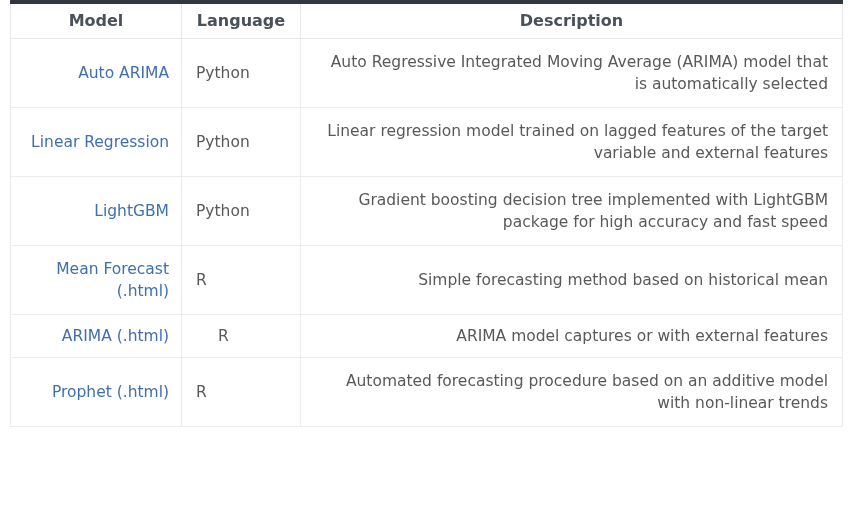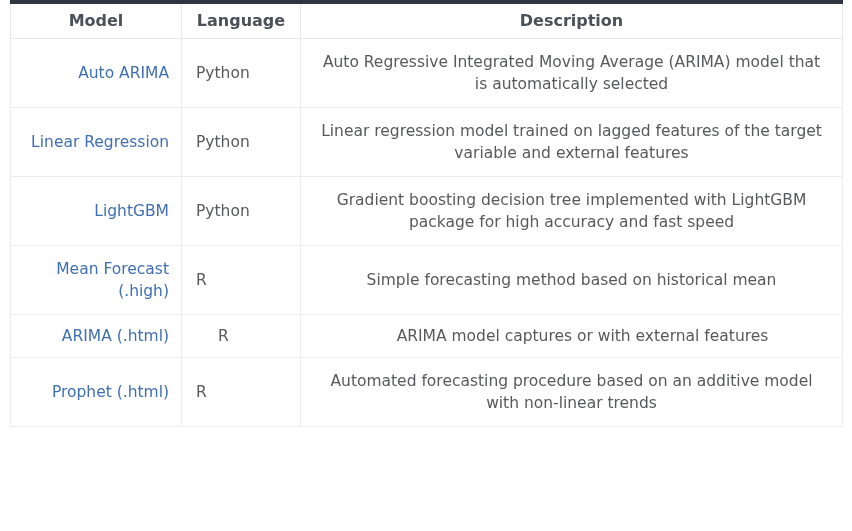--- a/index.html
+++ b/index.html
@@ -71,21 +71,21 @@
   }
 
   td.cell-language {
     padding: 10px 12px 10px 14px;
     text-align: left;
     color: #58595b;
   }
 
   td.cell-desc {
     padding: 10px 14px 10px 14px;
-    text-align: center;
+    text-align: right;
     color: #58595b;
   }
 
   
   tr.r-tall  td { height: 48px; }
   tr.r-short td { height: 21px; padding-left: 36px; }
 </style>
 </head>
 <body>
 
@@ -125,21 +125,21 @@
         <td class="cell-model">
           <a class="model-link" href="#">LightGBM</a>
         </td>
         <td class="cell-language">Python</td>
         <td class="cell-desc">Gradient boosting decision tree implemented with LightGBM package for high accuracy and fast speed</td>
       </tr>
 
 
       <tr class="r-tall">
         <td class="cell-model">
-          <a class="model-link" href="#">Mean Forecast (.high)</a>
+          <a class="model-link" href="#">Mean Forecast (.html)</a>
         </td>
         <td class="cell-language">R</td>
         <td class="cell-desc">Simple forecasting method based on historical mean</td>
       </tr>
 
       <tr class="r-short">
         <td class="cell-model">
           <a class="model-link" href="#">ARIMA (.html)</a>
         </td>
         <td class="cell-language">R</td>

